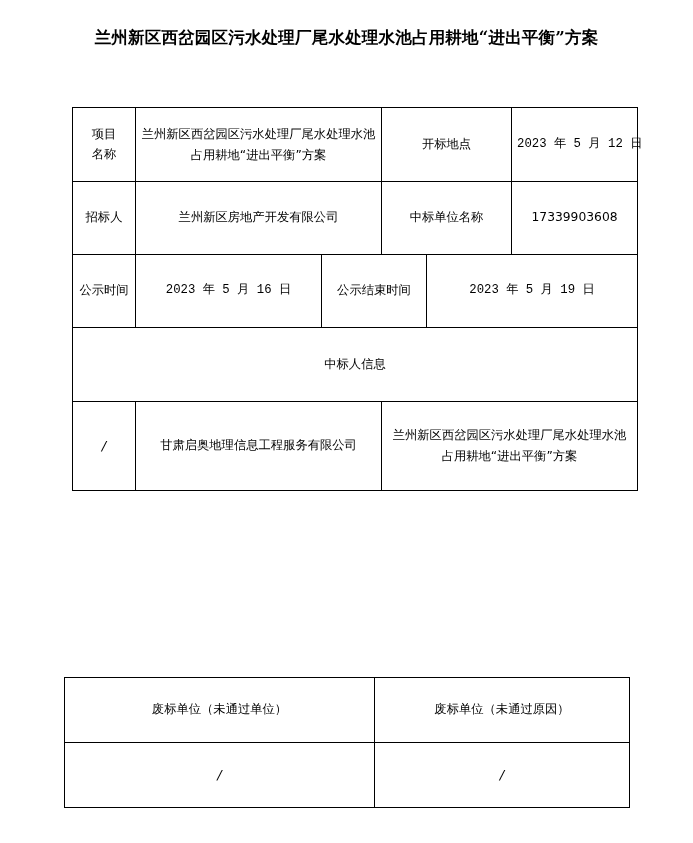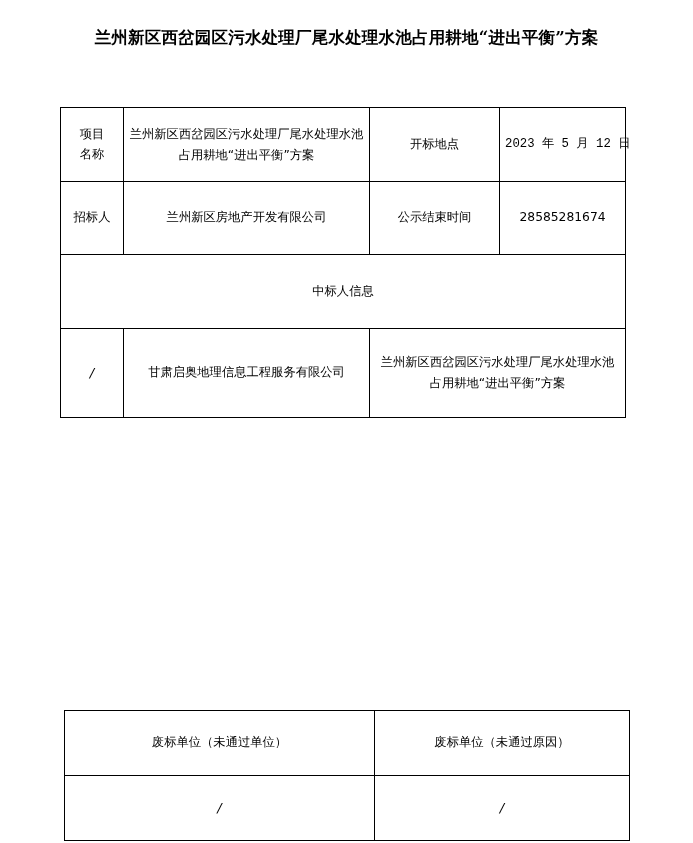--- a/index.html
+++ b/index.html
@@ -48,36 +48,35 @@
   table.grid td {
     border: 1px solid #000000;
     text-align: center;
     vertical-align: middle;
     padding: 3px 5px;
     word-break: break-all;
   }
 
   
   #main-table {
-    left: 60px;
+    left: 72px;
     top: 107px;
     width: 565px;
   }
   #main-table td { height: 66px; }
   #main-table tr.r1 td { height: 67px; }
   #main-table tr.r5 td { height: 67px; }
   #main-table tr.r6 td { height: 67px; }
   #main-table tr.r7 td { height: 82px; }
 
   
   #reject-table {
     left: 64px;
     top: 677px;
     width: 565px;
-    margin-top: 33px;
   }
   #reject-table td { height: 58px; }
 
   .cell-multiline { line-height: 1.7; }
   .nowrap-date { white-space: nowrap; font-family: Liberation Mono, monospace; }
   .slash { font-style: italic; font-size: 13px; }
 </style>
 </head>
 <body>
 
@@ -104,25 +103,31 @@
           <span>名称</span>
         </td>
         <td colspan="2" class="cell-multiline">兰州新区西岔园区污水处理厂尾水处理水池占用耕地“进出平衡”方案</td>
         <td colspan="2">开标地点</td>
         <td class="nowrap-date">2023 年 5 月 12 日</td>
       </tr>
 
       <tr class="r2">
         <td>招标人</td>
         <td colspan="2">兰州新区房地产开发有限公司</td>
-        <td colspan="2">公示结束时间</td>
-        <td>28585281674</td>
+        <td colspan="2">中标单位名称</td>
+        <td>17339903608</td>
       </tr>
 
 
+      <tr class="r4">
+        <td>公示时间</td>
+        <td class="nowrap-date">2023 年 5 月 16 日</td>
+        <td colspan="2">公示结束时间</td>
+        <td colspan="2" class="nowrap-date">2023 年 5 月 19 日</td>
+      </tr>
 
       <tr class="r5">
         <td colspan="6">中标人信息</td>
       </tr>
 
 
       <tr class="r7">
         <td class="slash">/</td>
         <td colspan="2">甘肃启奥地理信息工程服务有限公司</td>
         <td colspan="3" class="cell-multiline">兰州新区西岔园区污水处理厂尾水处理水池占用耕地“进出平衡”方案</td>

